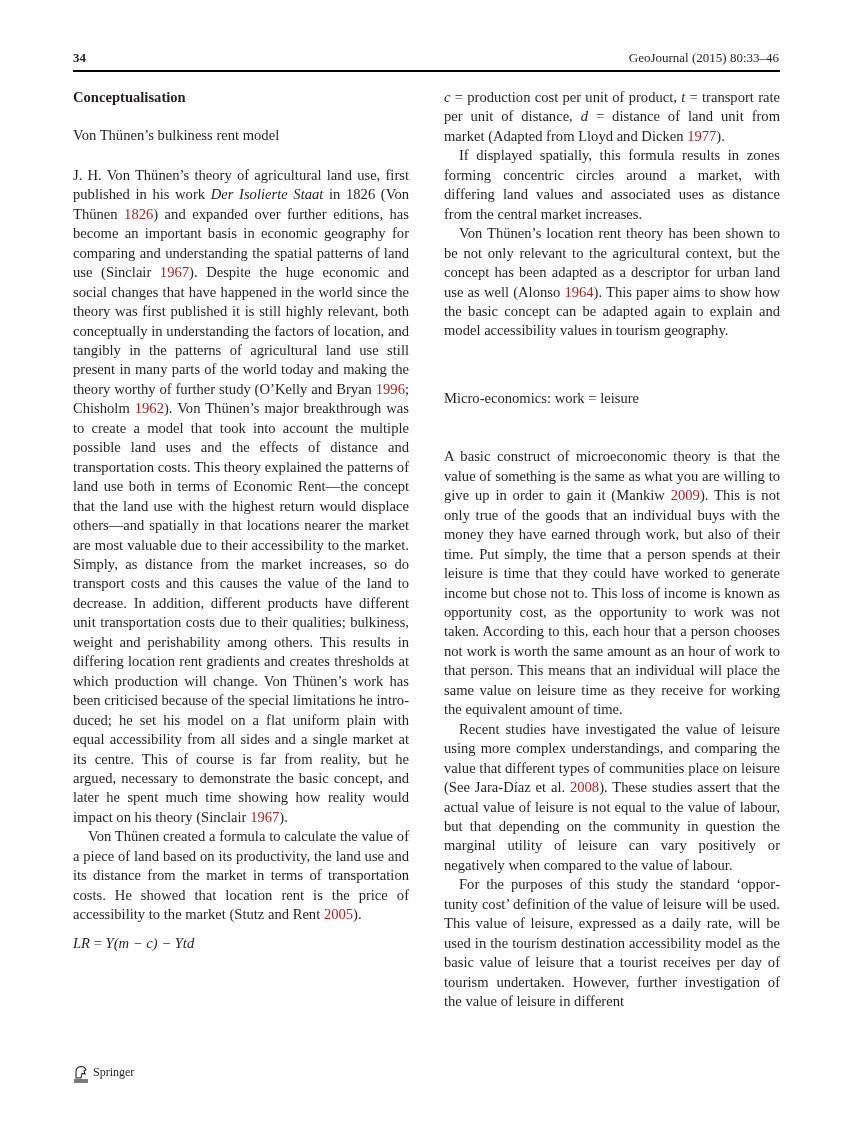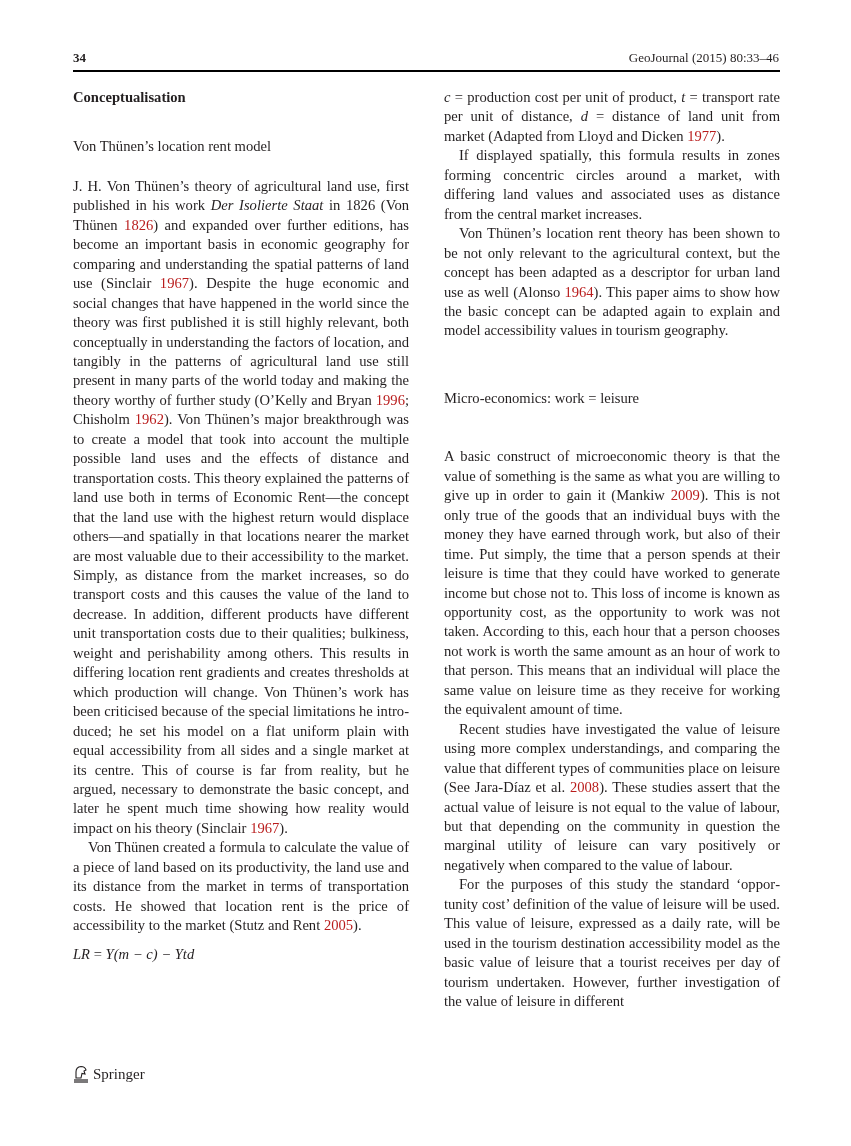--- a/index.html
+++ b/index.html
@@ -7,43 +7,43 @@
          font-family:"Liberation Serif","DejaVu Serif",serif; color:#231f20; }
   .header { position:absolute; left:73px; top:50px; width:706px; font-size:13px; }
   .header .pg { position:absolute; left:0; top:0;font-weight:bold; }
   .header .jr { position:absolute; right:0; top:0; }
   .rule { position:absolute; left:73px; top:70px; width:707px; height:1.5px; background:#000; }
   .col { position:absolute; top:88px; width:336px; font-size:14.6px; line-height:19.45px; }
   .col.left { left:73px; }
   .col.right { left:444px; }
   p { margin:0; text-align:justify; hyphens:manual; }
   p.ind { text-indent:15px; }
-  .h-bold { font-weight:bold; margin:0 0 30px 0; }
+  .h-bold { font-weight:bold; margin:0 0 19px 0; }
   .h-sub { margin:0 0 20px 0; }
   .cite { color:#b91c1c; }
   .formula { font-style:italic; margin:9px 0 9px 0; }
   .formula .r { font-style:normal; }
   .it { font-style:italic; }
   .gap-big { height:48px; }
   .gap-sec { height:19px; }
-  .footer { position:absolute; left:73px; top:1065px; font-size:15px; display:flex; align-items:center; }
+  .footer { position:absolute; left:73px; top:1065px; font-size:12px; display:flex; }
   .footer svg { margin-right:4px; }
 </style>
 </head>
 <body>
 
 <div class="header">
   <span class="pg">34</span>
   <span class="jr">GeoJournal (2015) 80:33–46</span>
 </div>
 <div class="rule"></div>
 
 <div class="col left">
   <p class="h-bold">Conceptualisation</p>
-  <p class="h-sub">Von Thünen’s location rent model</p>
+  <p class="h-sub">Von Thünen’s bulkiness rent model</p>
 
   <p><span>J. H. Von Thünen’s theory of agricultural land use, first published in his work </span><span class="it">Der Isolierte Staat</span><span> in 1826 (Von Thünen </span><span class="cite">1826</span><span>) and expanded over further editions, has become an important basis in economic geography for comparing and understanding the spatial patterns of land use (Sinclair </span><span class="cite">1967</span><span>). Despite the huge economic and social changes that have happened in the world since the theory was first published it is still highly relevant, both conceptually in understanding the factors of location, and tangibly in the patterns of agricultural land use still present in many parts of the world today and making the theory worthy of further study (O’Kelly and Bryan </span><span class="cite">1996</span><span>; Chisholm </span><span class="cite">1962</span><span>). Von Thünen’s major breakthrough was to create a model that took into account the multiple possible land uses and the effects of distance and transportation costs. This theory explained the patterns of land use both in terms of Economic Rent—the concept that the land use with the highest return would displace others—and spatially in that locations nearer the market are most valuable due to their accessibility to the market. Simply, as distance from the market increases, so do transport costs and this causes the value of the land to decrease. In addition, different products have different unit transportation costs due to their qualities; bulkiness, weight and perishability among others. This results in differing location rent gradients and creates thresholds at which production will change. Von Thünen’s work has been criticised because of the special limitations he intro­duced; he set his model on a flat uniform plain with equal accessibility from all sides and a single market at its centre. This of course is far from reality, but he argued, necessary to demonstrate the basic concept, and later he spent much time showing how reality would impact on his theory (Sinclair </span><span class="cite">1967</span><span>).</span></p>
 
   <p class="ind"><span>Von Thünen created a formula to calculate the value of a piece of land based on its productivity, the land use and its distance from the market in terms of transpor­tation costs. He showed that location rent is the price of accessibility to the market (Stutz and Rent </span><span class="cite">2005</span><span>).</span></p>
 
   <p class="formula"><span>LR</span><span class="r"> = </span><span>Y(m − c) − Ytd</span></p>
 
 </div>
 
 <div class="col right">

